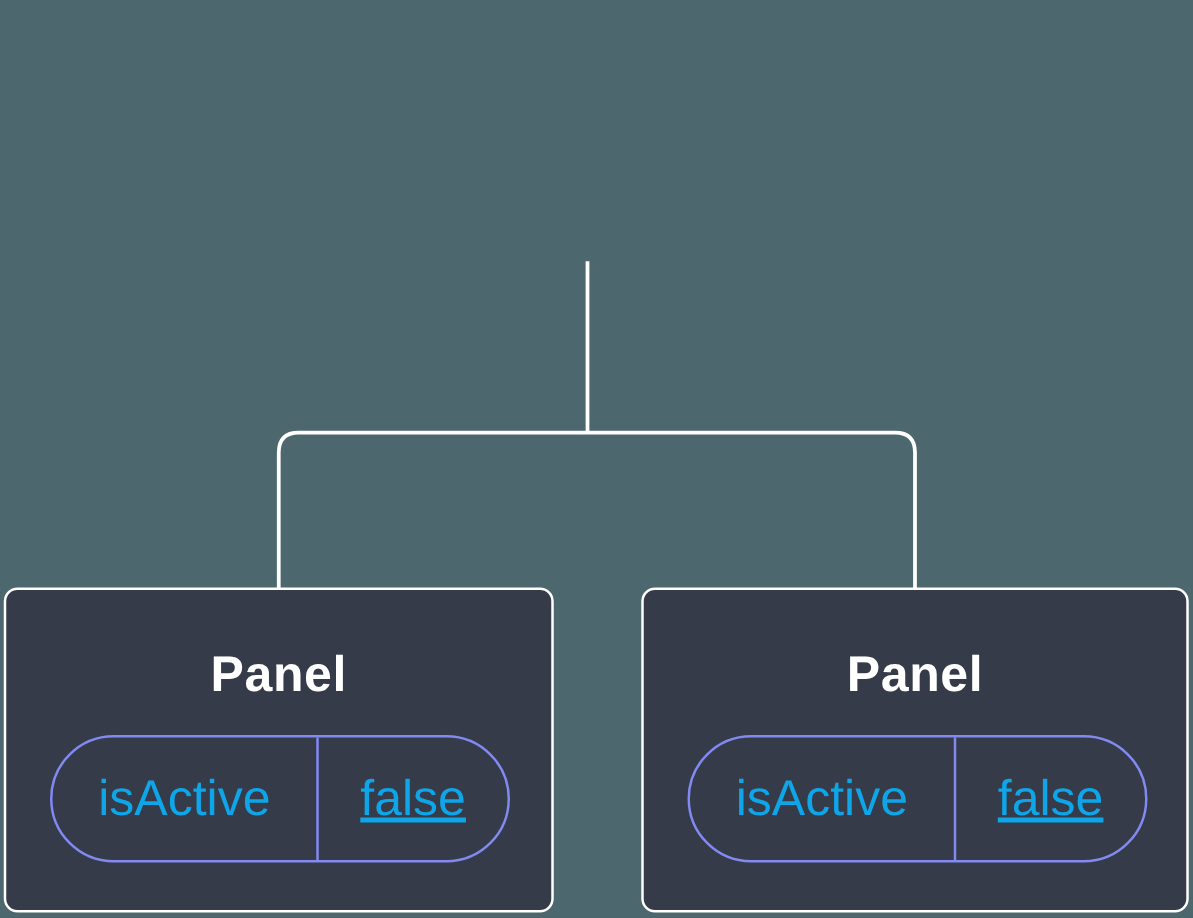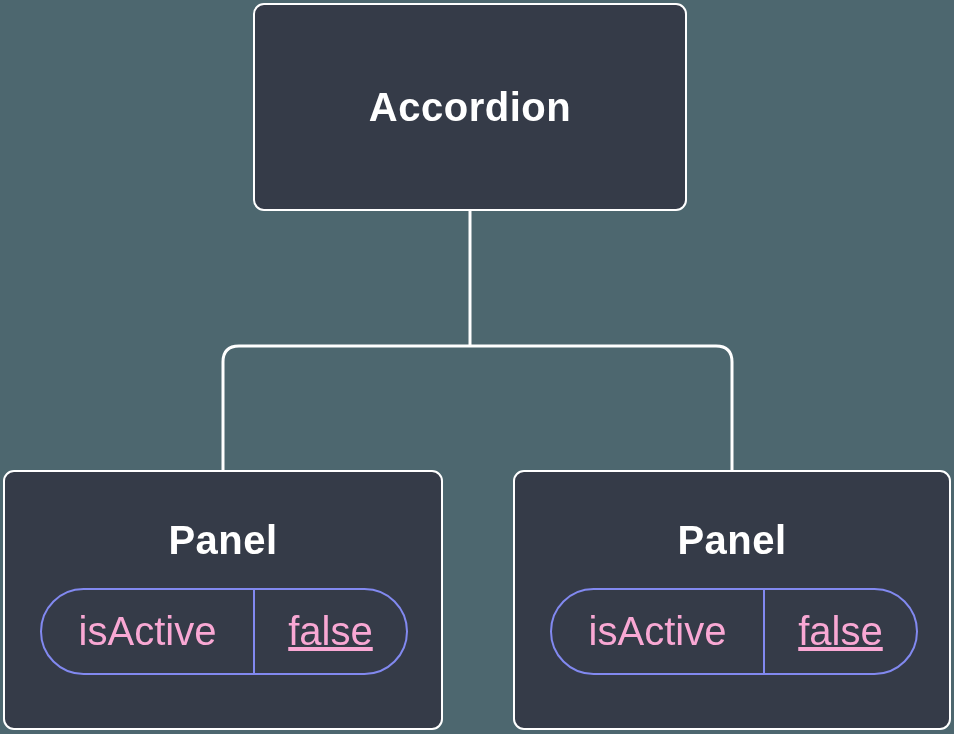--- a/index.html
+++ b/index.html
@@ -54,27 +54,27 @@
     right: 0;
     height: 48px;
     line-height: 48px;
     text-align: center;
   }
   .state-pill {
     position: absolute;
     top: 116px;
     left: 35px;
     width: 368px;
-    height: 87px;
+    height: 102px;
     box-sizing: border-box;
     border: 2.5px solid #8289F0;
     border-radius: 51px;
     display: flex;
     align-items: stretch;
-    color: #f9a8d4;
+    color: #0ea5e9;
     font-size: 40px;
     font-weight: 400;
   }
   .state-key {
     flex: 0 0 211px;
     display: flex;
     align-items: center;
     justify-content: center;
     white-space: nowrap;
   }
@@ -91,23 +91,20 @@
 </head>
 <body>
 
 <div class="canvas">
 
   <svg class="connectors" viewBox="0 0 954 734" fill="none" xmlns="http://www.w3.org/2000/svg">
     <path d="M470 209 L470 347" stroke="#FFFFFF" stroke-width="3"></path>
     <path d="M223 471 L223 362 Q223 346 239 346 L716 346 Q732 346 732 362 L732 471" stroke="#FFFFFF" stroke-width="3"></path>
   </svg>
 
-  <div class="node node-root">
-    <span class="node-title">Accordion</span>
-  </div>
 
   <div class="node node-panel-left">
     <div class="node-title panel-title">Panel</div>
     <div class="state-pill">
       <span class="state-key">isActive</span>
       <span class="state-value">false</span>
     </div>
   </div>
 
   <div class="node node-panel-right">

